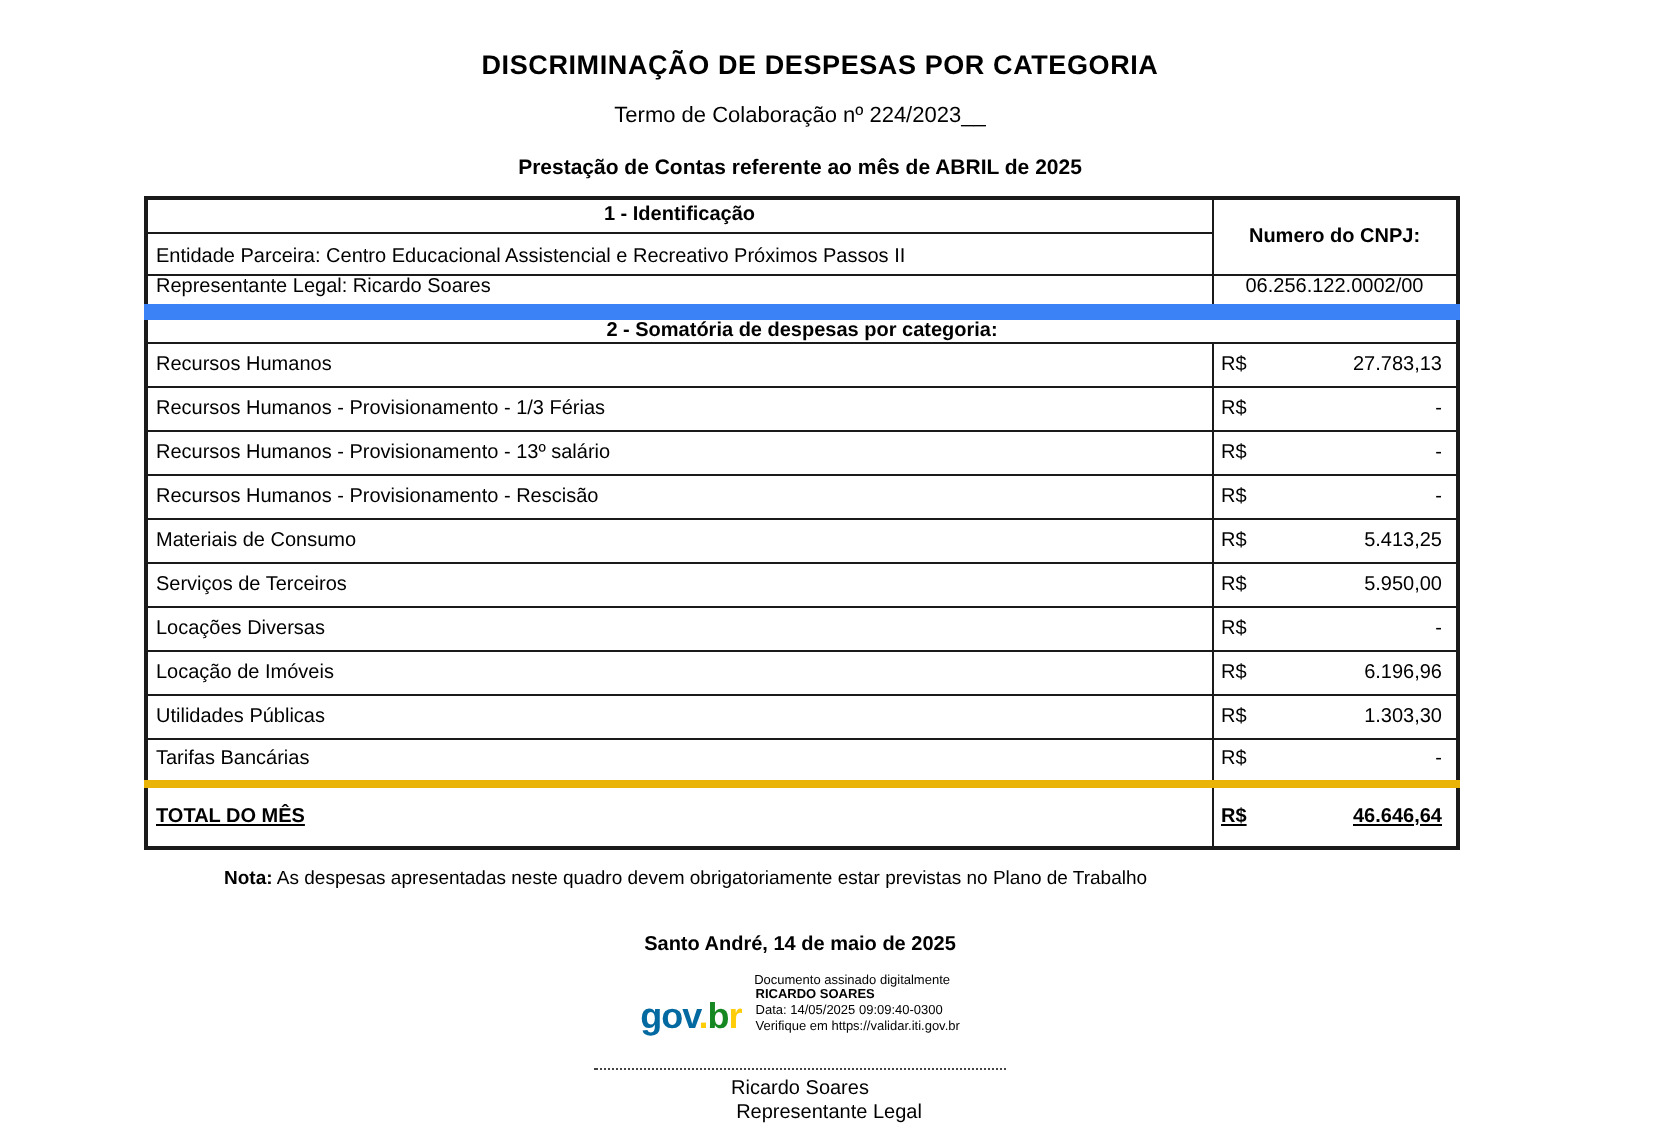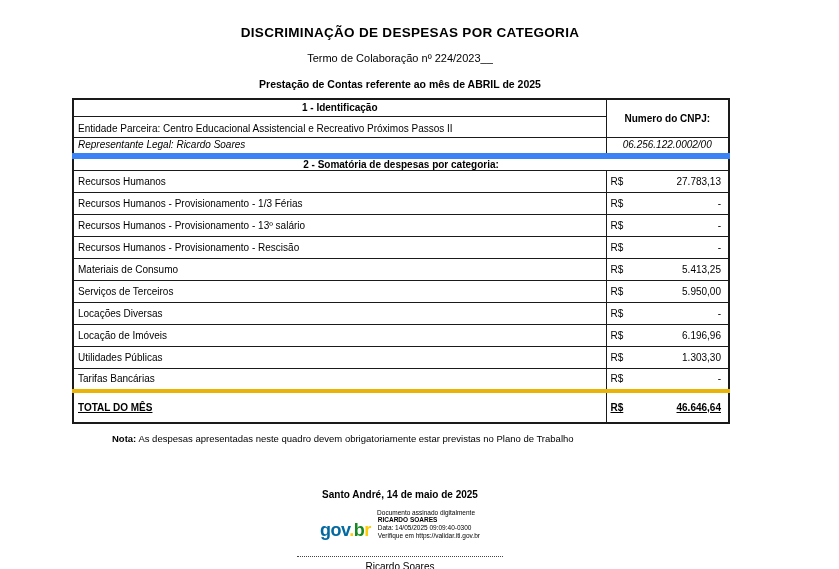--- a/index.html
+++ b/index.html
@@ -48,37 +48,37 @@
     overflow: hidden;
     white-space: nowrap;
   }
   .col-desc { width: 533px; }
   .col-val  { width: 123px; }
 
   tr.row-sec1 td { height: 17px; text-align: center; font-weight: bold; vertical-align: middle; }
   td.cnpj-label { text-align: center; vertical-align: middle; font-weight: normal; }
   tr.row-entity td { height: 21px; vertical-align: bottom; padding-bottom: 3px; }
   tr.row-rep td { height: 19px; vertical-align: bottom; padding-bottom: 3px; }
-  tr.row-rep td { border-bottom: 6px solid #3b82f6; font-style: italic; }
+  tr.row-rep td { border-bottom: 8px solid #3b82f6; }
   td.cnpj-value { text-align: center; vertical-align: middle; padding-bottom: 2px; }
   tr.row-sec2 td { height: 14px; text-align: center; font-weight: bold; vertical-align: middle; }
   tr.row-expense td { height: 22px; vertical-align: middle; }
   tr.row-total td { height: 32px; vertical-align: middle; font-weight: bold; border-top: 4px solid #eab308; text-decoration: underline; }
   .val-cell { display: flex; justify-content: space-between; align-items: center; }
   .val-cell .amount { padding-right: 3px; }
 
   .note-line {
     margin: 9px 0 0 72px;
     font-size: 9.5px;
     padding-left: 40px;
   }
   .note-line b { font-weight: bold; }
 
   .date-line {
-    margin-top: 45px;
+    margin-top: 22px;
     text-align: center;
     font-size: 10px;
     font-weight: bold;
   }
 
   .sig-block {
     margin-top: 9px;
     display: flex;
     justify-content: center;
   }

